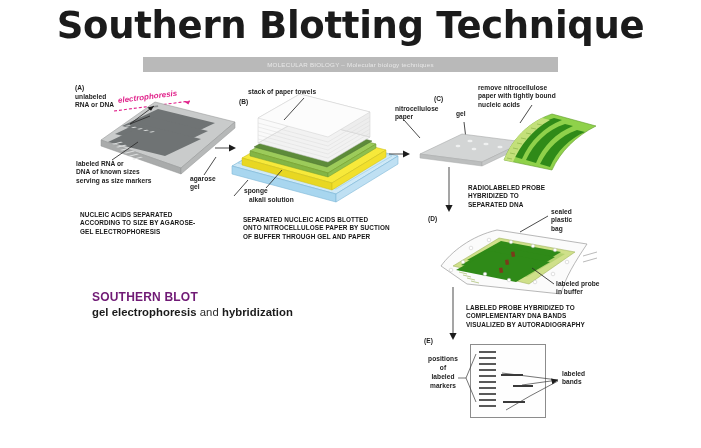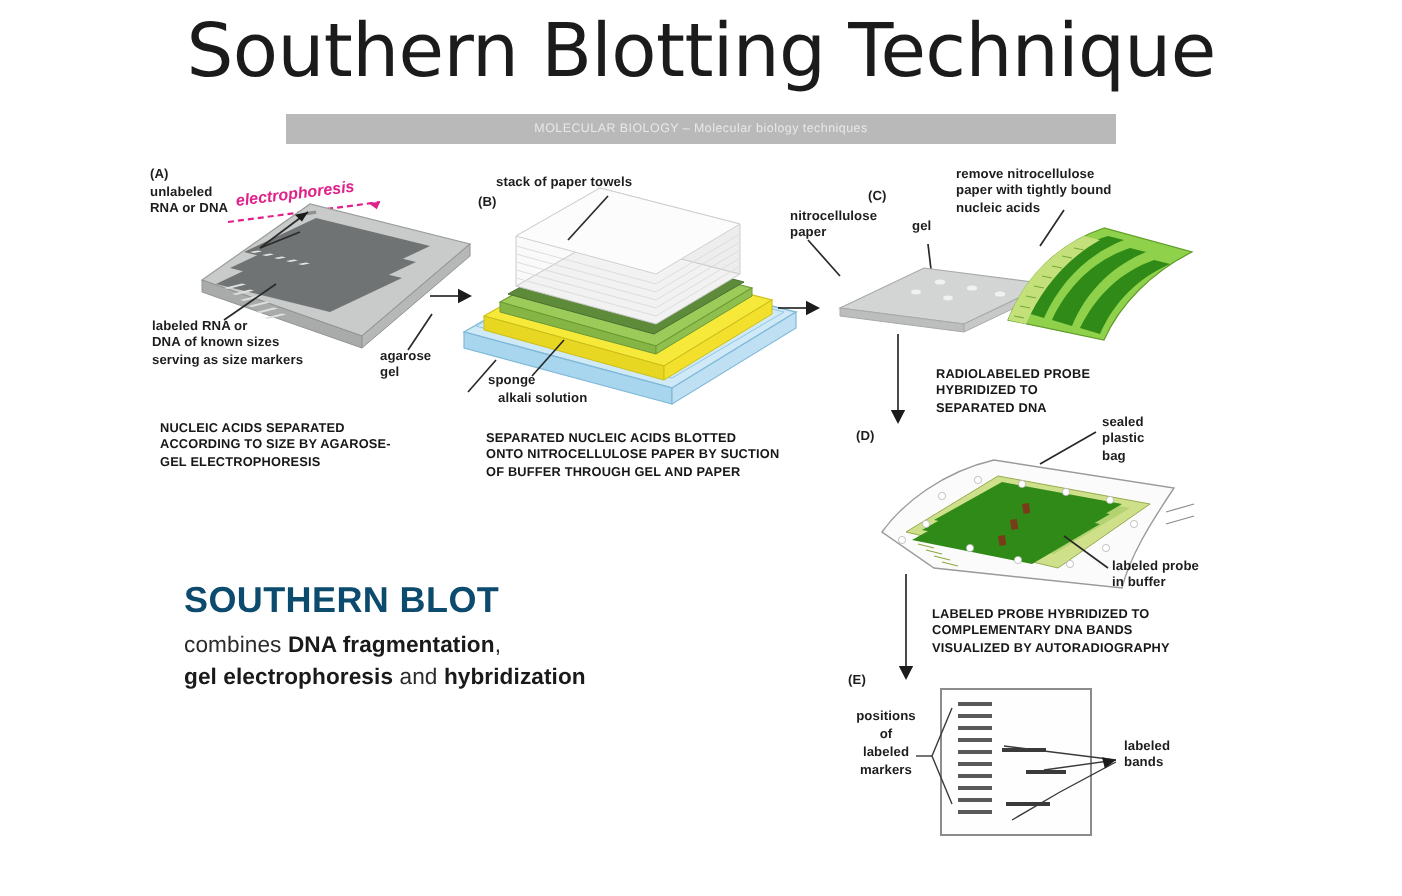--- a/index.html
+++ b/index.html
@@ -11,21 +11,21 @@
     position: relative;
   }
   #stage { position: absolute; inset: 0; }
   .abs { position: absolute; }
 
   
   #title {
     left: 0; top: 4px; width: 701px;
     text-align: center;
     font-size: 37px;
-    font-weight: 400;
+    font-weight: 700;
     color: #1b1b1b;
     letter-spacing: -0.3px;
     font-family: "DejaVu Sans", sans-serif;
     white-space: nowrap;
   }
   #subtitle-bar {
     left: 143px; top: 57px; width: 415px; height: 15px;
     background: #b9b9b9;
   }
   #subtitle-text {
@@ -79,21 +79,21 @@
   
   #filmE {
     left: 470px; top: 344px; width: 76px; height: 74px;
     background: #fefefe; border: 1px solid #8c8c8c;
   }
   .markerbar { position: absolute; height: 2.2px; background: #595959; left: 8px; width: 17px; }
   .bandbar   { position: absolute; height: 2.4px; background: #3a3a3a; }
 
   
   #summary { left: 92px; top: 290px; width: 270px; }
-  #summary .h { font-size: 18px; font-weight: bold; color: #0c4a6e; letter-spacing: .2px; }
+  #summary .h { font-size: 12px; font-weight: bold; color: #701a75; letter-spacing: .2px; }
   #summary .ln1, #summary .ln2, #summary .ln3 {
     font-size: 11.3px; color: #2b2b2b; line-height: 1.42; letter-spacing: .05px;
   }
   #summary b { font-weight: bold; color: #1a1a1a; }
 </style>
 </head>
 <body>
 
 <div id="stage">
 
@@ -404,21 +404,18 @@
 
   <svg class="ink" style="left:500px;top:370px;" width="66" height="46">
     <path class="ln-thin" d="M2,3 L58,10"></path>
     <path class="ln-thin" d="M22,15 L58,10"></path>
     <path class="ln-thin" d="M6,40 L30,26 L58,11"></path>
     <path class="arw" d="M58,10 l-7,-1.4 l1.4,5.6 z"></path>
   </svg>
 
   <div class="abs" id="summary">
     <div class="h">SOUTHERN BLOT</div>
-    <div class="ln1" style="margin-top:4px;">
-      <span>combines </span><b>DNA fragmentation</b><span>,</span>
-    </div>
     <div class="ln2">
       <b>gel electrophoresis</b><span> and </span><b>hybridization</b>
     </div>
   </div>
 
 </div>
 
 </body></html>

